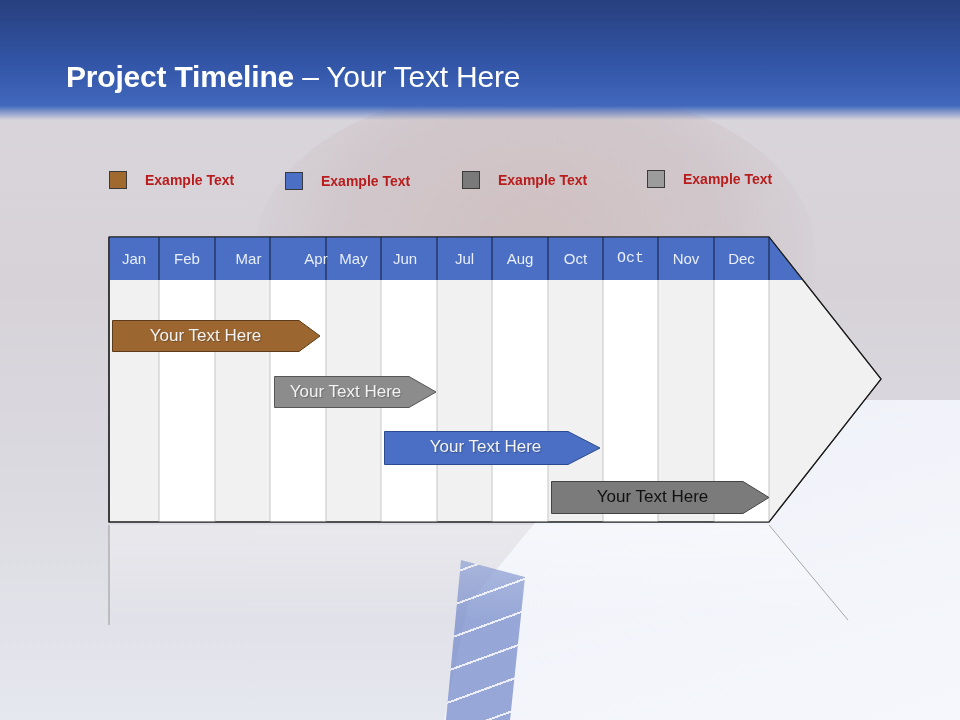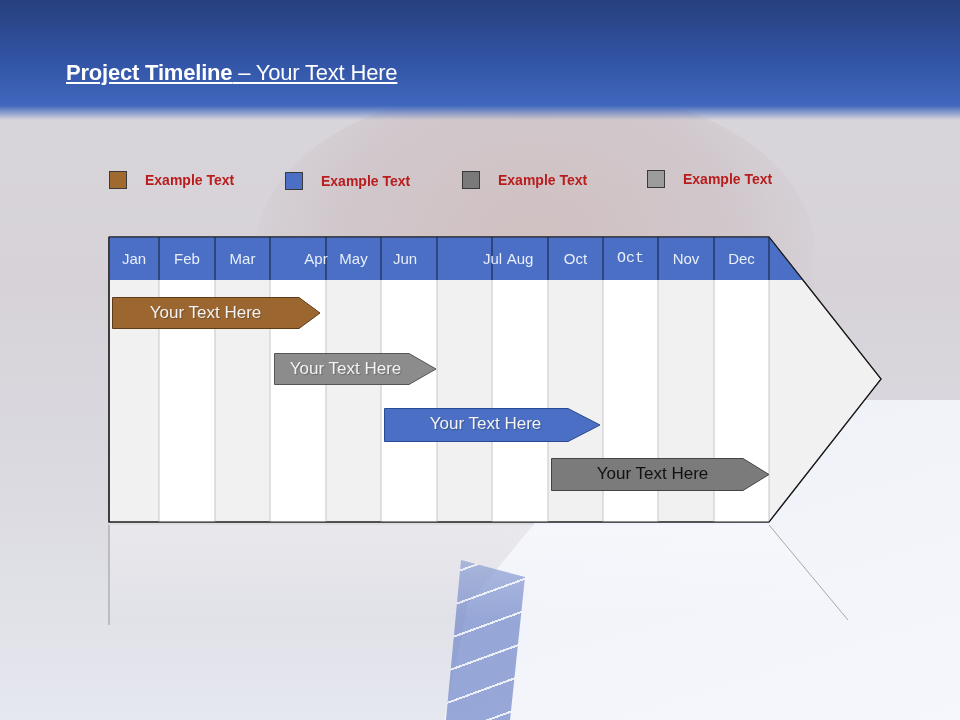--- a/index.html
+++ b/index.html
@@ -9,29 +9,29 @@
   .bg-face{position:absolute;left:255px;top:90px;width:560px;height:360px;border-radius:45% 45% 40% 40%;
     background:radial-gradient(ellipse at 50% 40%,rgba(200,170,165,0.45) 0%,rgba(190,165,165,0.25) 50%,rgba(210,205,210,0) 75%);}
   .bg-shirt{position:absolute;left:440px;top:400px;width:560px;height:340px;
     background:linear-gradient(160deg,rgba(240,243,250,0.9),rgba(245,247,252,1));
     clip-path:polygon(20% 30%,55% 0%,100% 0%,100% 100%,0% 100%,5% 60%);}
   .bg-tie{position:absolute;left:445px;top:560px;width:80px;height:170px;
     background:repeating-linear-gradient(160deg,#6f86c8 0 14px,#e9ecf6 14px 16px,#6f86c8 16px 30px);opacity:0.7;
     clip-path:polygon(20% 0%,100% 10%,80% 100%,0% 100%);}
   .header{position:absolute;left:0;top:0;width:960px;height:120px;
     background:linear-gradient(180deg,#27407e 0%,#3356a8 55%,#4168bd 88%,rgba(65,104,189,0) 100%);}
-  .title{position:absolute;left:66px;top:60px;font-size:22px;color:#fff;white-space:nowrap;letter-spacing:-0.2px;text-decoration:underline;}
+  .title{position:absolute;left:66px;top:60px;font-size:30px;color:#fff;white-space:nowrap;letter-spacing:-0.2px;}
   .title b{font-weight:bold;}
   .legend-item{position:absolute;display:flex;align-items:center;}
   .legend-swatch{width:18px;height:18px;border:1px solid #3a3a3a;box-sizing:border-box;margin-right:18px;}
   .legend-label{font-size:14px;font-weight:bold;color:#b91c1c;}
   .chart{position:absolute;left:0;top:0;width:960px;height:720px;}
   .month{position:absolute;top:237px;height:43px;display:flex;align-items:center;justify-content:center;
     color:#e8eefa;font-size:15px;}
-  .bar{position:absolute;height:32px;display:flex;align-items:center;justify-content:center;font-size:17px;}
+  .bar{position:absolute;height:32px;display:flex;align-items:center;justify-content:center;font-size:17px;margin-top:23px;}
   .bar span{position:relative;z-index:2;text-shadow:1px 1px 1px rgba(0,0,0,0.25);}
   .bar svg{position:absolute;left:0;top:0;}
 </style>
 </head>
 <body>
 
 <div class="bg-face"></div>
 <div class="bg-shirt"></div>
 <div class="bg-tie"></div>
 
@@ -104,25 +104,25 @@
     <line x1="603" y1="237" x2="603" y2="280"></line>
       <line x1="658" y1="237" x2="658" y2="280"></line>
     <line x1="714" y1="237" x2="714" y2="280"></line>
       <line x1="769" y1="237" x2="769" y2="280"></line>
   </g>
   <polyline points="109,237 769,237 881,379 769,522 109,522 109,237" fill="none" stroke="#1e1e1e" stroke-width="1.2"></polyline>
 </svg>
 
 <div class="month" style="left:109px;width:50px;">Jan</div>
 <div class="month" style="left:159px;width:56px;">Feb</div>
-<div class="month" style="left:215px;width:55px;">Mar</div>
+<div class="month" style="left:221px;width:55px;">Mar</div>
 <div class="month" style="left:270px;width:76px;padding-left:8px;">Apr</div>
 <div class="month" style="left:326px;width:55px;">May</div>
 <div class="month" style="left:381px;width:48px;">Jun</div>
-<div class="month" style="left:437px;width:55px;padding-left:28px;">Jul</div>
+<div class="month" style="left:437px;width:55px;">Jul</div>
 <div class="month" style="left:492px;width:56px;border-radius:12px;">Aug</div>
 <div class="month" style="left:548px;width:55px;">Oct</div>
 <div class="month" style="left:603px;width:55px;font-family:Liberation Mono, monospace;">Oct</div>
 <div class="month" style="left:658px;width:56px;">Nov</div>
 <div class="month" style="left:714px;width:55px;">Dec</div>
 
 <div class="bar" style="left:112px;top:297px;width:209px;color:#f3f3f3;">
   <svg width="209" height="32">
       <polygon points="0.5,0.5 187,0.5 208,16 187,31.5 0.5,31.5" fill="#9c6631" stroke="#5e3c19" stroke-width="1"></polygon>
     </svg>

